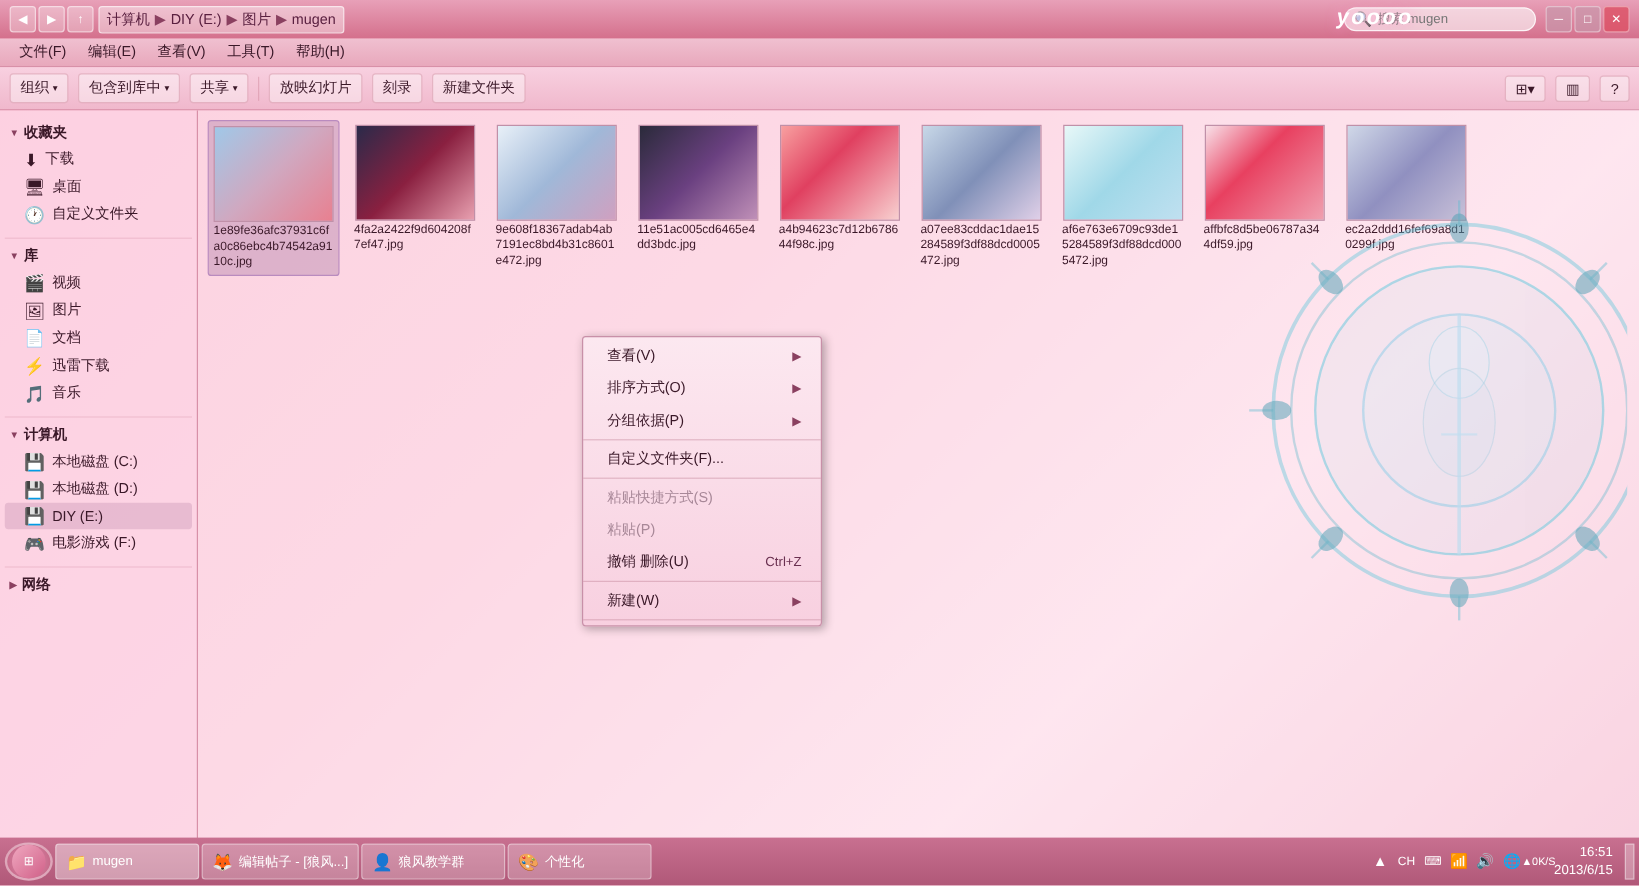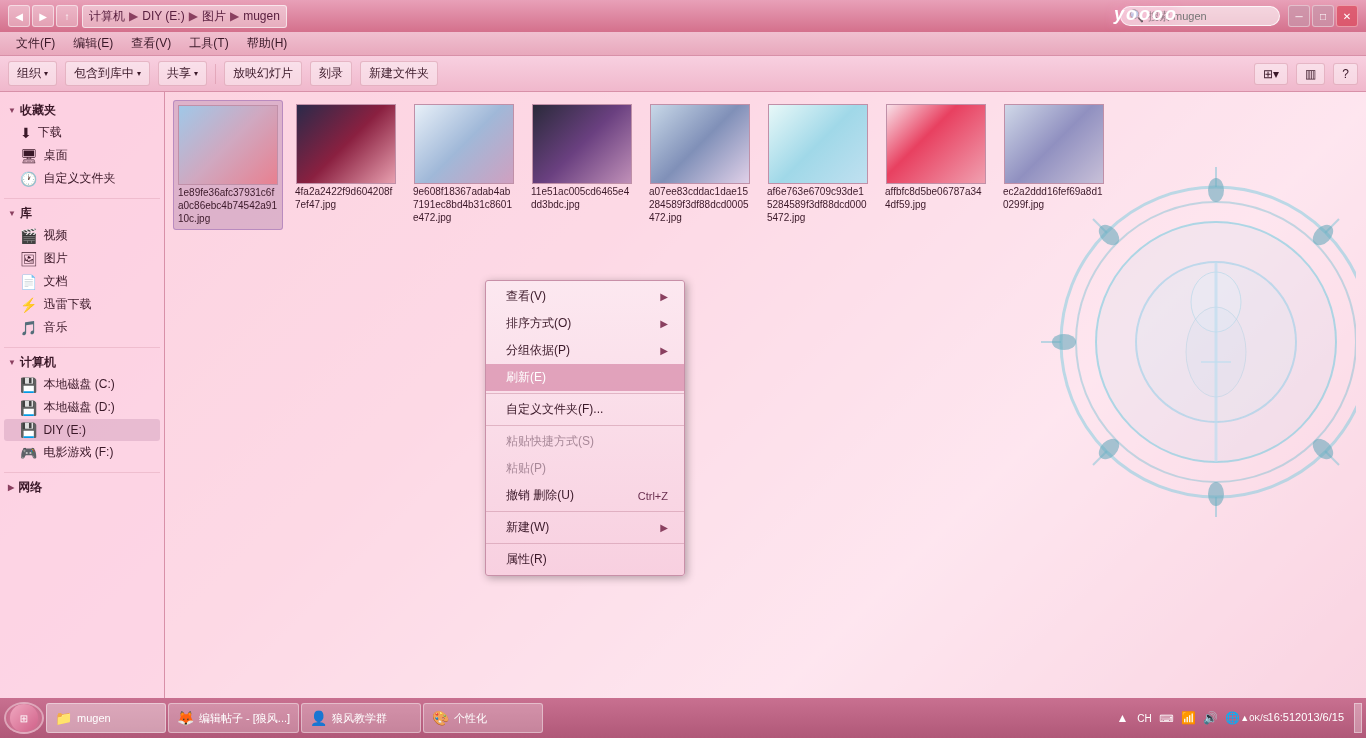--- a/index.html
+++ b/index.html
@@ -558,20 +558,24 @@
       </div>
       <div class="file-item">
         <div class="file-thumb thumb-4"></div>
         <div class="file-name">9e608f18367adab4ab7191ec8bd4b31c8601e472.jpg</div>
       </div>
       <div class="file-item">
         <div class="file-thumb thumb-5"></div>
         <div class="file-name">11e51ac005cd6465e4dd3bdc.jpg</div>
       </div>
       <div class="file-item">
+        <div class="file-thumb thumb-7"></div>
+        <div class="file-name">a4b94623c7d12b678644f98c.jpg</div>
+      </div>
+      <div class="file-item">
         <div class="file-thumb thumb-8"></div>
         <div class="file-name">a07ee83cddac1dae15284589f3df88dcd0005472.jpg</div>
       </div>
       <div class="file-item">
         <div class="file-thumb thumb-9"></div>
         <div class="file-name">af6e763e6709c93de15284589f3df88dcd0005472.jpg</div>
       </div>
       <div class="file-item">
         <div class="file-thumb thumb-10"></div>
         <div class="file-name">affbfc8d5be06787a344df59.jpg</div>
@@ -589,23 +593,20 @@
         <span class="arrow">▶</span>
       </div>
       <div class="ctx-item">
         <span>排序方式(O)</span>
         <span class="arrow">▶</span>
       </div>
       <div class="ctx-item">
         <span>分组依据(P)</span>
         <span class="arrow">▶</span>
       </div>
-      <div class="ctx-item active">
-        <span>刷新(E)</span>
-      </div>
       <div class="ctx-sep"></div>
       <div class="ctx-item">
         <span>自定义文件夹(F)...</span>
       </div>
       <div class="ctx-sep"></div>
       <div class="ctx-item disabled">
         <span>粘贴快捷方式(S)</span>
       </div>
       <div class="ctx-item disabled">
         <span>粘贴(P)</span>
@@ -613,23 +614,20 @@
       <div class="ctx-item">
         <span>撤销 删除(U)</span>
         <span class="shortcut">Ctrl+Z</span>
       </div>
       <div class="ctx-sep"></div>
       <div class="ctx-item">
         <span>新建(W)</span>
         <span class="arrow">▶</span>
       </div>
       <div class="ctx-sep"></div>
-      <div class="ctx-item">
-        <span>属性(R)</span>
-      </div>
     </div>
 
     <div style="position:absolute; right:10px; top:20px; width:340px; height:460px; pointer-events:none; opacity:0.85;">
       <svg width="340" height="460" viewBox="0 0 340 460">
 
         <circle cx="200" cy="230" r="155" fill="none" stroke="rgba(100,200,220,0.5)" stroke-width="3"></circle>
         <circle cx="200" cy="230" r="140" fill="none" stroke="rgba(80,180,200,0.4)" stroke-width="2"></circle>
         <circle cx="200" cy="230" r="120" fill="rgba(150,220,240,0.1)" stroke="rgba(100,200,220,0.6)" stroke-width="2"></circle>
 
         <circle cx="200" cy="230" r="80" fill="rgba(200,240,250,0.15)" stroke="rgba(120,200,230,0.5)" stroke-width="2"></circle>
@@ -695,19 +693,19 @@
   </div>
   <div class="taskbar-sep"></div>
   <div class="taskbar-tray">
     <div class="tray-icon">▲</div>
     <div class="tray-icon" style="font-size:10px;">CH</div>
     <div class="tray-icon" style="font-size:10px;">⌨</div>
     <div class="tray-icon">📶</div>
     <div class="tray-icon">🔊</div>
     <div class="tray-icon">🌐</div>
     <div class="tray-icon" style="font-size:9px;">▲0K/S</div>
-    <div style="display:flex; flex-direction:row; align-items:flex-end;">
+    <div style="display:flex; flex-direction:column; align-items:flex-end;">
       <span class="clock">16:51</span>
       <span class="clock">2013/6/15</span>
     </div>
   </div>
   <div class="show-desktop"></div>
 </div>
 
 </body></html>

